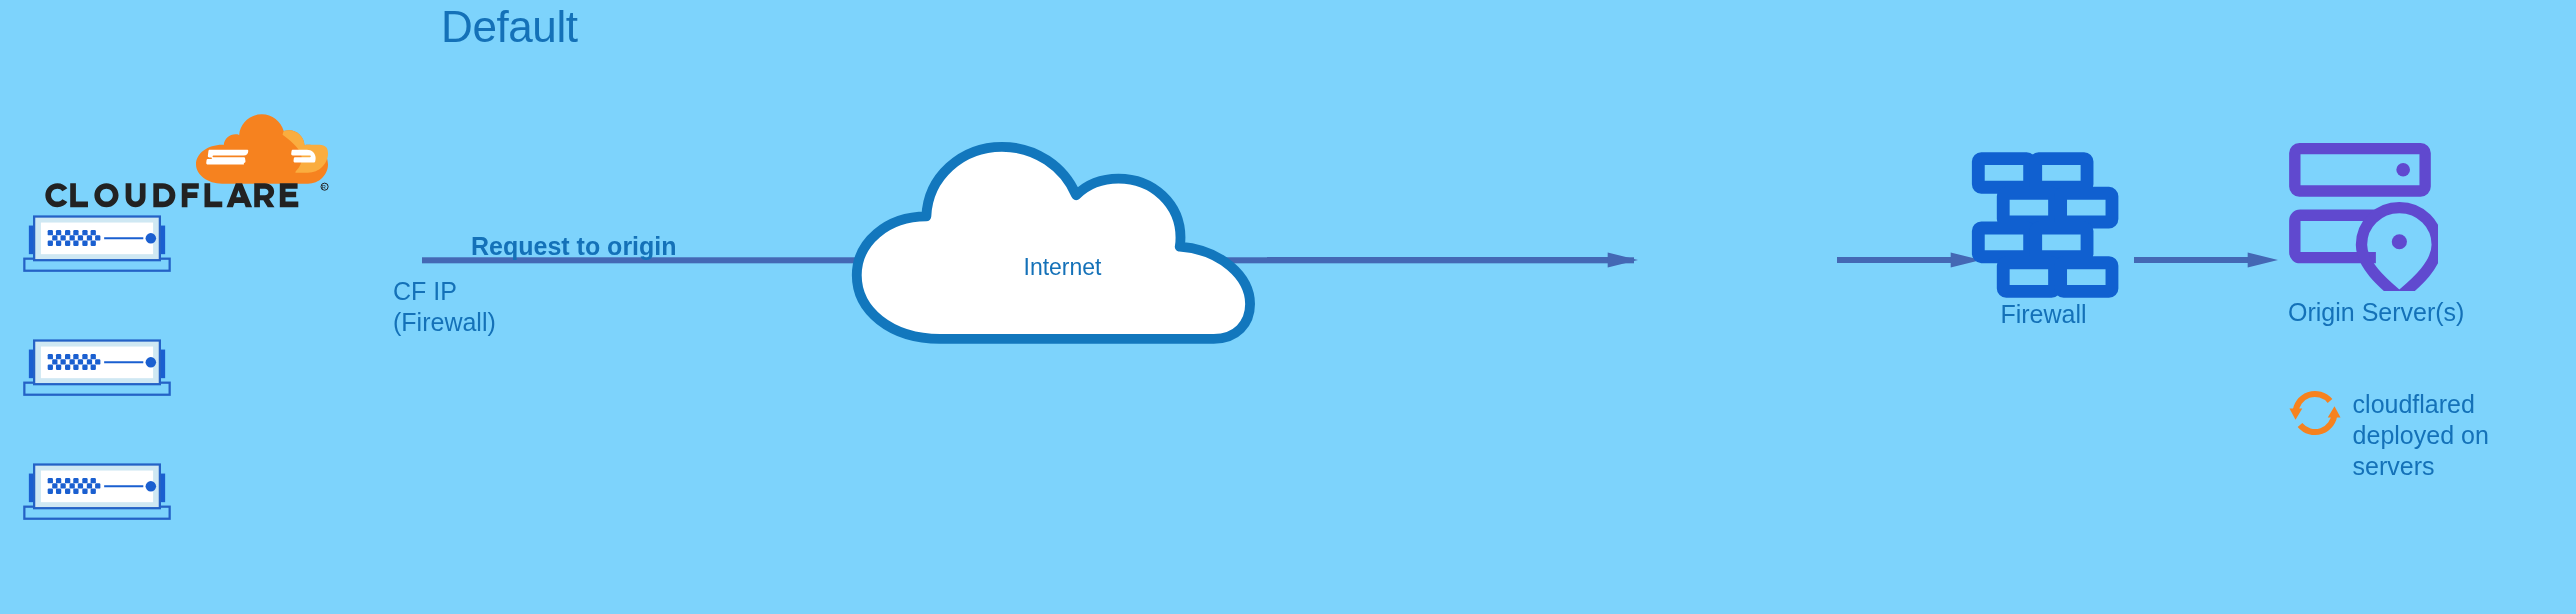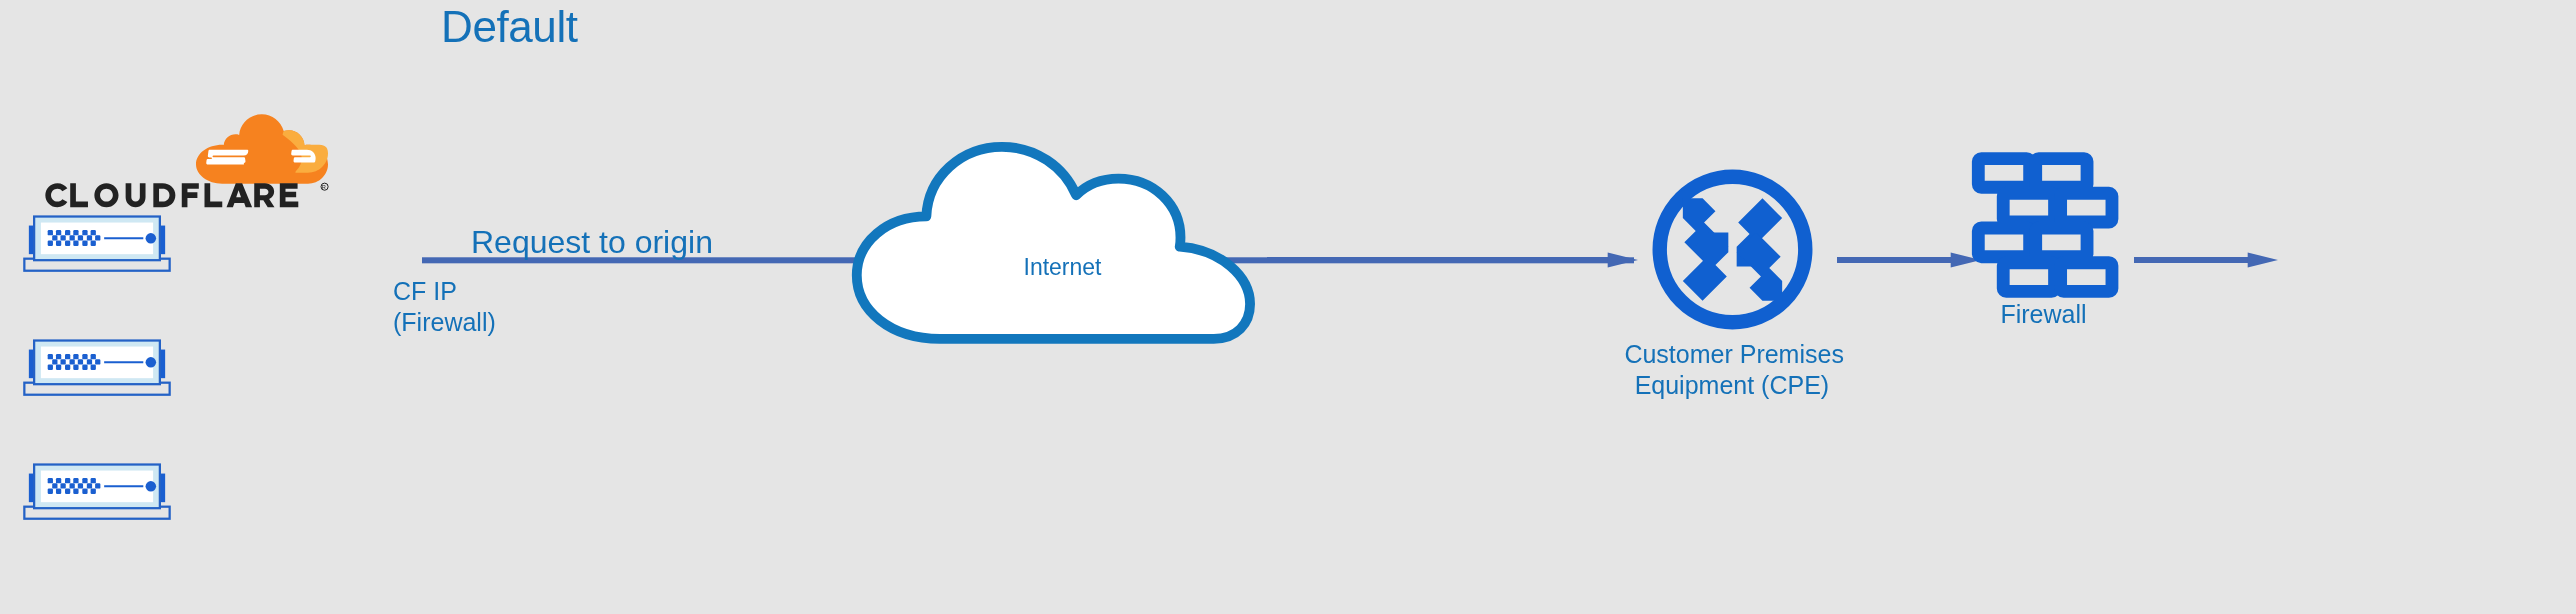--- a/index.html
+++ b/index.html
@@ -9,21 +9,21 @@
     background: #ffffff;
   }
   body {
     font-family: "Liberation Sans", sans-serif;
     -webkit-font-smoothing: antialiased;
   }
   #canvas {
     position: relative;
     width: 2576px;
     height: 614px;
-    background: #e5e5e5;
+    background: #7dd3fc;
     overflow: hidden;
   }
   .abs { position: absolute; }
 
   
   #diagram-title {
     left: 441px;
     top: 1.5px;
     font-size: 44px;
     color: #1471b8;
@@ -64,24 +64,25 @@
 
   
   #request-flow-line {
     left: 422px;
     top: 252px;
     width: 1212px;
     height: 16.6px;
   }
   #request-to-origin-label {
     left: 471px;
-    top: 224px;
-    font-size: 32px;
-    color: #1471b8;
-    white-space: nowrap;
+    top: 232px;
+    font-size: 25px;
+    color: #1471b8;
+    white-space: nowrap;
+    font-weight: bold;
   }
   #cf-ip-label {
     left: 393px;
     top: 276px;
     font-size: 25px;
     color: #1471b8;
     line-height: 31px;
     white-space: nowrap;
   }
 
@@ -306,39 +307,20 @@
                C 500 182 538 218 538 254 C 538 280 520 300 490 300 Z" fill="#ffffff" stroke="#1277bd" stroke-width="13" stroke-linejoin="round"></path>
     </svg>
     <div id="internet-cloud-label">Internet</div>
   </div>
 
   <svg class="abs" id="arrow-cloud-to-cpe" viewBox="0 0 490 24" preserveAspectRatio="none">
     <rect x="0" y="8" width="455" height="8" fill="#4468b4"></rect>
     <polygon points="450,2 490,12 450,22" fill="#4468b4"></polygon>
   </svg>
 
-  <div class="abs" id="cpe-node">
-    <svg id="cpe-icon" viewBox="0 0 215 215">
-      <circle cx="107.5" cy="107.5" r="96" fill="none" stroke="#1060d0" stroke-width="19"></circle>
-      <g fill="#1060d0">
-
-        <path d="M102 104 L70 72 L85 57 L68 40 L42 40 L42 66 L59 83 L44 98 L76 130 Z"></path>
-
-        <path d="M113 104 L145 72 L130 57 L147 40 L173 40 L173 66 L156 83 L171 98 L139 130 Z" transform="rotate(180 143 85)"></path>
-
-        <path d="M102 111 L70 143 L85 158 L68 175 L42 175 L42 149 L59 132 L44 117 L76 85 Z" transform="rotate(180 72 130)"></path>
-
-        <path d="M113 111 L145 143 L130 158 L147 175 L173 175 L173 149 L156 132 L171 117 L139 85 Z"></path>
-      </g>
-    </svg>
-    <div id="cpe-label">
-      <div>Customer Premises</div>
-      <div>Equipment (CPE)</div>
-    </div>
-  </div>
 
   <svg class="abs" id="arrow-cpe-to-firewall" viewBox="0 0 190 24" preserveAspectRatio="none">
     <rect x="0" y="8" width="155" height="8" fill="#4468b4"></rect>
     <polygon points="150,2 190,12 150,22" fill="#4468b4"></polygon>
   </svg>
 
   <div class="abs" id="firewall-node">
     <svg id="firewall-icon" viewBox="0 0 198 196">
       <g fill="none" stroke="#1060d0" stroke-width="17" stroke-linejoin="round">
 
@@ -358,16 +340,43 @@
     <div id="firewall-label">
       <div>Firewall</div>
     </div>
   </div>
 
   <svg class="abs" id="arrow-firewall-to-origin" viewBox="0 0 190 24" preserveAspectRatio="none">
     <rect x="0" y="8" width="155" height="8" fill="#4468b4"></rect>
     <polygon points="150,2 190,12 150,22" fill="#4468b4"></polygon>
   </svg>
 
-
+  <div class="abs" id="origin-node">
+    <svg id="origin-icon" viewBox="0 0 198 198">
+      <g fill="none" stroke="#6049cf" stroke-width="15" stroke-linejoin="round">
+        <rect x="9" y="10" width="172" height="56" rx="6"></rect>
+        <path d="M116 98 H16 a7 7 0 0 0 -7 7 v42 a7 7 0 0 0 7 7 h100"></path>
+      </g>
+      <circle cx="152" cy="38" r="9" fill="#6049cf"></circle>
+      <path d="M147 88 c-28 0-50 22-50 49 0 30 38 58 50 69 12-11 50-39 50-69 0-27-22-49-50-49z" fill="none" stroke="#6049cf" stroke-width="15" stroke-linejoin="round"></path>
+      <circle cx="147" cy="133" r="10" fill="#6049cf"></circle>
+    </svg>
+    <div id="origin-label">Origin Server(s)</div>
+  </div>
+
+  <div class="abs" id="cloudflared-note">
+    <svg id="cloudflared-icon" viewBox="0 0 72 72">
+      <g fill="none" stroke="#f6821f" stroke-width="8" stroke-linecap="butt">
+        <path d="M10 36 a26 26 0 0 1 46 -16"></path>
+        <path d="M62 36 a26 26 0 0 1 -46 16"></path>
+      </g>
+      <polygon points="2,30 19,30 10,45" fill="#f6821f"></polygon>
+      <polygon points="70,42 53,42 62,27" fill="#f6821f"></polygon>
+    </svg>
+    <div id="cloudflared-text">
+      <div>cloudflared</div>
+      <div>deployed on</div>
+      <div>servers</div>
+    </div>
+  </div>
 
 </div>
 
 
 </body></html>

